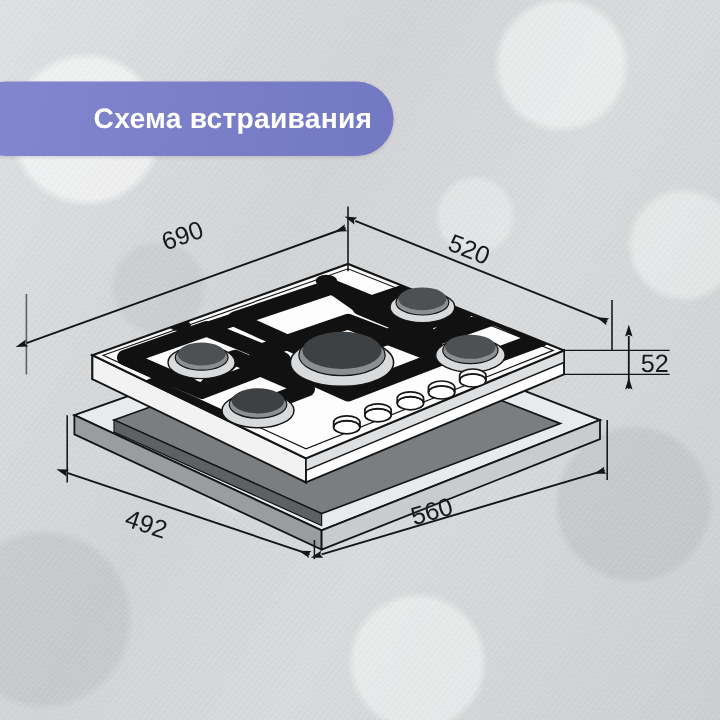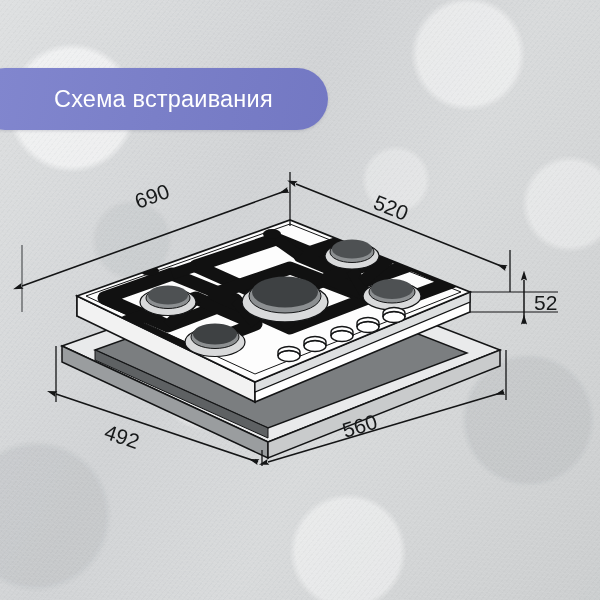--- a/index.html
+++ b/index.html
@@ -38,21 +38,21 @@
 
   
   .banner{
     position:absolute;left:-26px;top:68px;width:354px;height:62px;
     border-radius:31px;
     background:linear-gradient(100deg,#8287cf 0%,#7a7fc8 52%,#7378c3 100%);
     display:flex;align-items:center;
     box-shadow:0 1px 3px rgba(60,60,90,.18);
   }
   .banner-text{
-    margin-left:80px;color:#ffffff;font-size:23.5px;font-weight:normal;
+    margin-left:104px;color:#ffffff;font-size:23.5px;font-weight:bold;
     letter-spacing:.2px;white-space:nowrap;text-align:right;
   }
 
   
   .drawing{position:absolute;left:0;top:150px;width:600px;height:360px;}
   svg{display:block;}
   .dimtxt{
     font-family:"Liberation Sans", sans-serif;
     font-size:21px;fill:#17191a;font-weight:400;
   }

